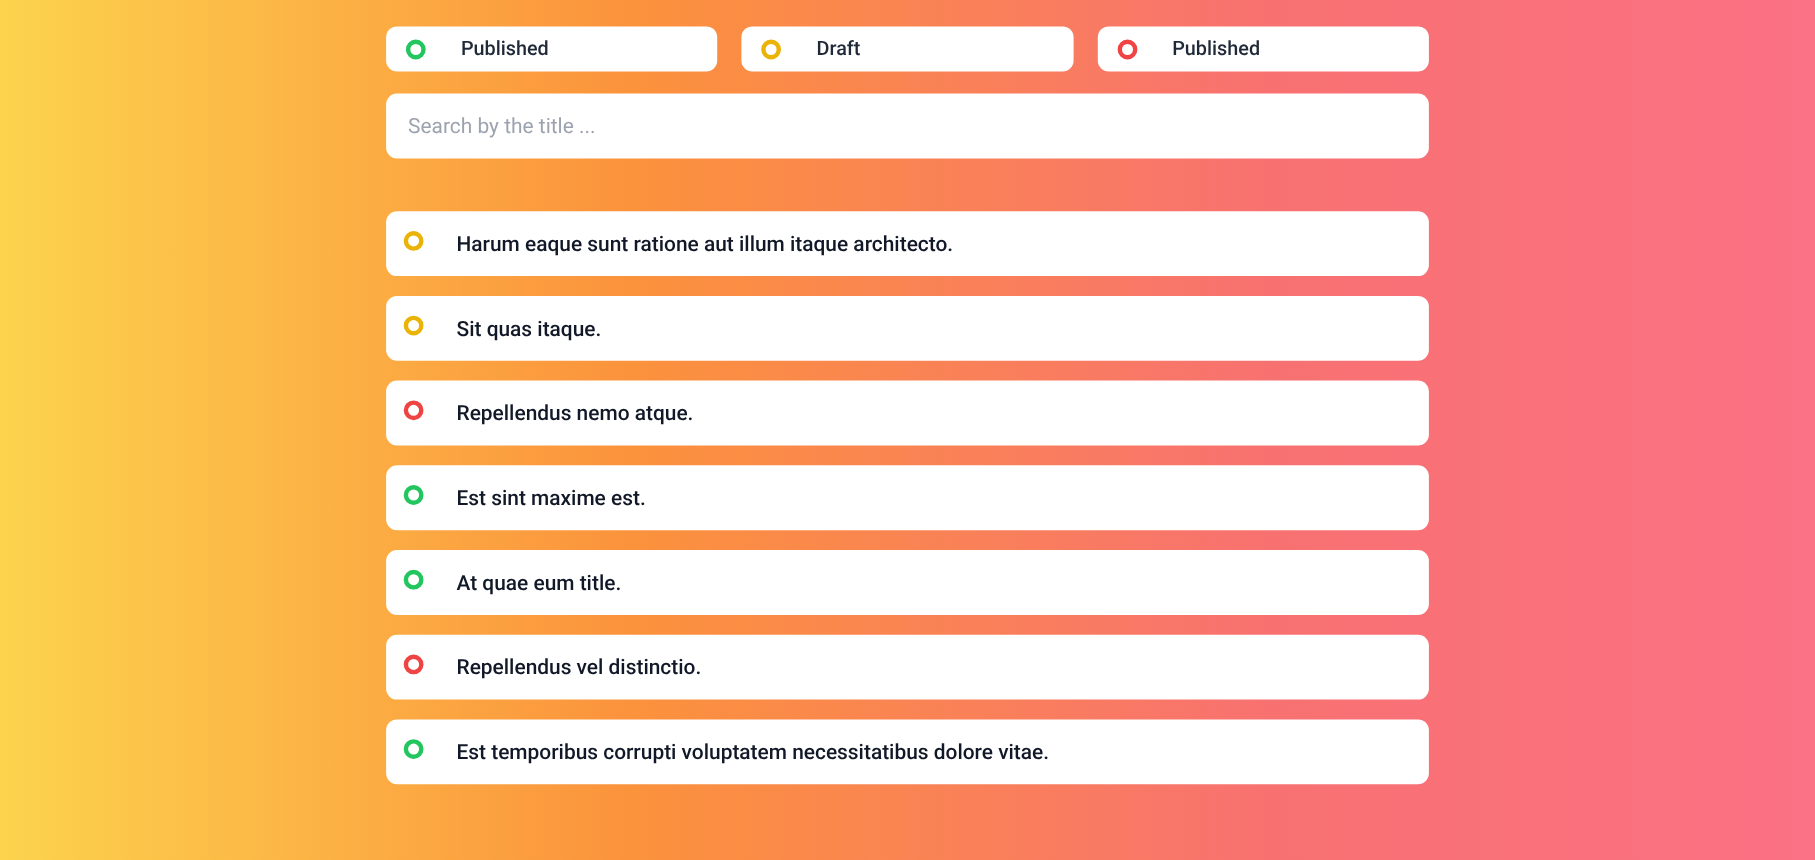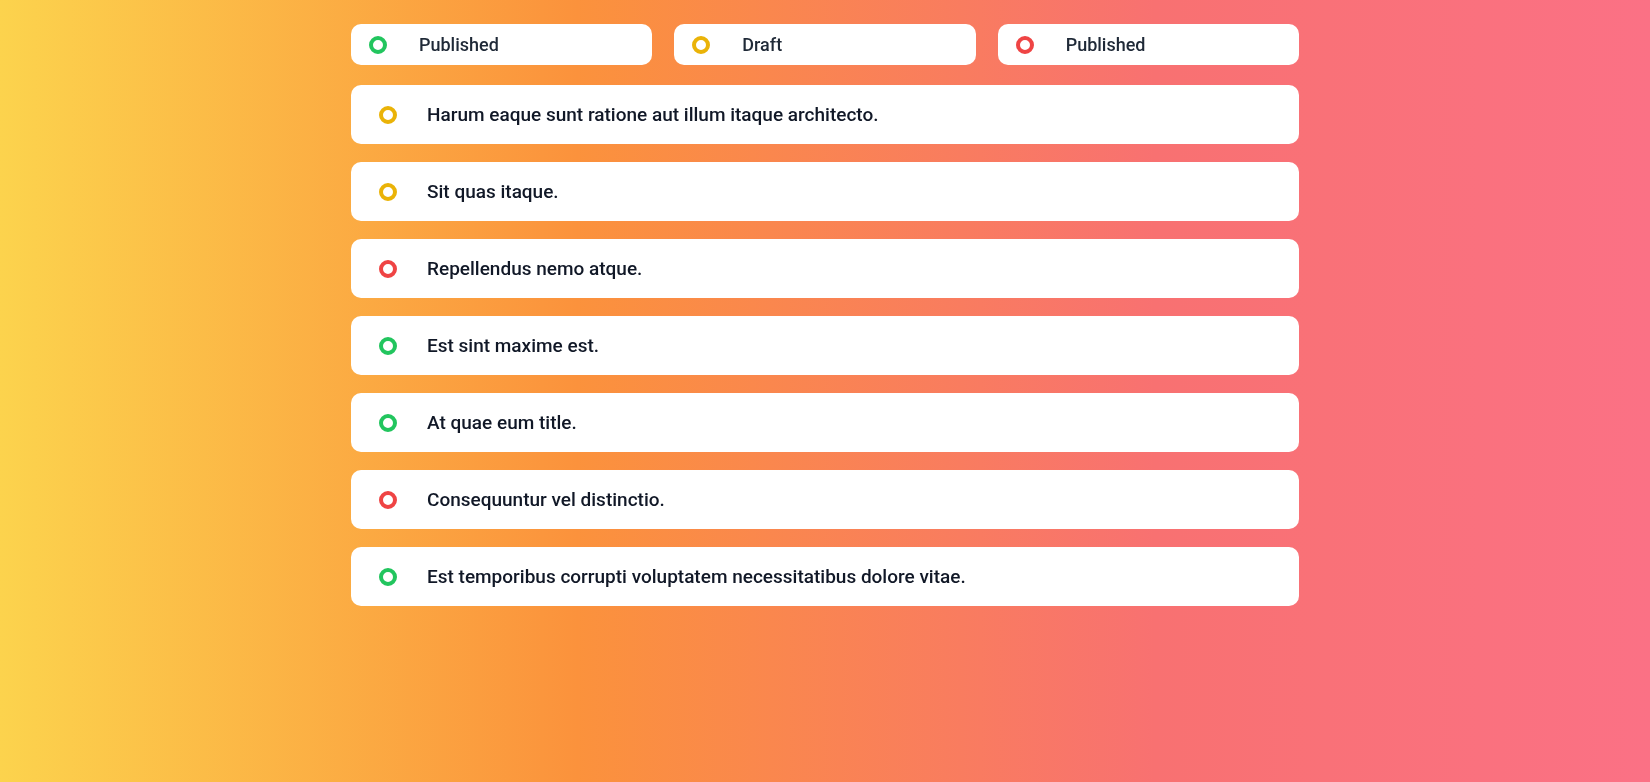--- a/index.html
+++ b/index.html
@@ -54,23 +54,23 @@
       color: #9ca3af;
     }
     .list {
       display: flex;
       flex-direction: column;
       gap: 18px;
     }
     .list-item {
       background: #fff;
       border-radius: 10px;
-      padding: 18px 28px;
+      padding: 18px 16px;
       display: flex;
-      align-items: center;
+      align-items: flex-start;
       gap: 30px;
       cursor: pointer;
     }
     .list-item-title {
       font-size: 19px;
       color: #111827;
       font-weight: 500;
     }
     .status-icon {
       flex-shrink: 0;
@@ -108,20 +108,23 @@
       <span>Draft</span>
     </div>
     <div class="filter-pill">
       <span class="status-icon">
         <span class="ring ring-red"></span>
       </span>
       <span>Published</span>
     </div>
   </div>
 
+  <div class="search-box">
+    <input type="text" class="search-input" placeholder="Search by the title ..." style="">
+  </div>
 
   <div class="list">
 
     <div class="list-item">
       <span class="status-icon">
         <span class="ring ring-yellow"></span>
       </span>
       <span class="list-item-title">Harum eaque sunt ratione aut illum itaque architecto.</span>
     </div>
 
@@ -150,21 +153,21 @@
       <span class="status-icon">
         <span class="ring ring-green"></span>
       </span>
       <span class="list-item-title">At quae eum title.</span>
     </div>
 
     <div class="list-item">
       <span class="status-icon">
         <span class="ring ring-red"></span>
       </span>
-      <span class="list-item-title">Consequuntur vel distinctio.</span>
+      <span class="list-item-title">Repellendus vel distinctio.</span>
     </div>
 
     <div class="list-item">
       <span class="status-icon">
         <span class="ring ring-green"></span>
       </span>
       <span class="list-item-title">Est temporibus corrupti voluptatem necessitatibus dolore vitae.</span>
     </div>
 
   </div>

